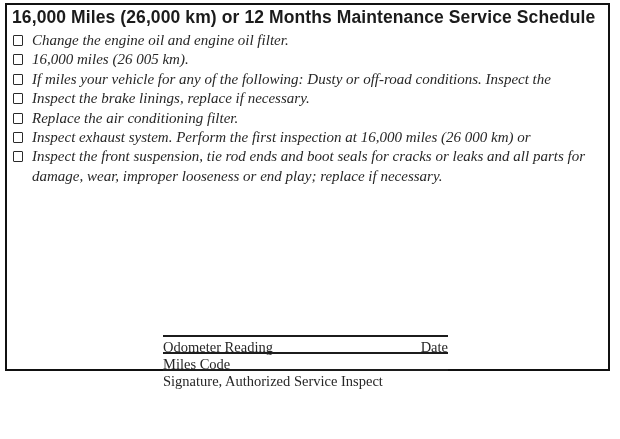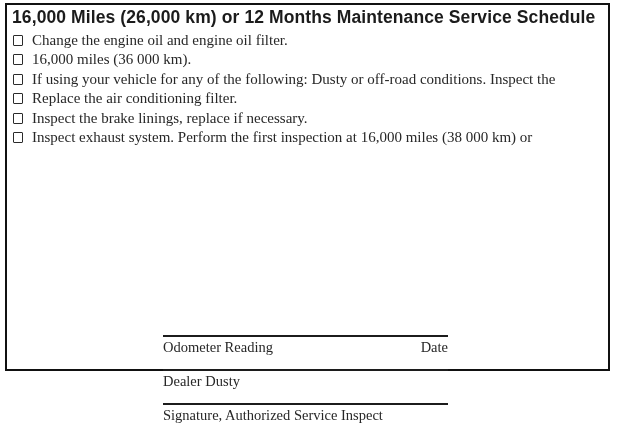--- a/index.html
+++ b/index.html
@@ -41,32 +41,32 @@
     padding-left: 23px;
   }
   .cb {
     position: absolute;
     left: 4px; top: 4px;
     width: 8px; height: 9px;
     border: 1.6px solid #2b2b2b;
     border-radius: 1px;
     background: #ffffff;
   }
-  .ln { white-space: nowrap; }
+  .ln { white-space: nowrap; font-style: italic; }
   .record-form {
     position: absolute;
     left: 163px; top: 335px;
     width: 285px;
     font-family: "Liberation Serif", "DejaVu Serif", serif;
     font-size: 14.5px;
     color: #272727;
   }
   .form-row {
     box-sizing: border-box;
-    height: 34px;
+    height: 17px;
     border-top: 2px solid #1c1c1c;
     padding-top: 2px;
     display: flex;
     justify-content: space-between;
   }
   .form-row .fl { white-space: nowrap; }
   .form-row .fr { white-space: nowrap; text-align: right; }
 </style>
 </head>
 <body>
@@ -75,48 +75,53 @@
   <h1 class="title">16,000 Miles (26,000 km) or 12 Months Maintenance Service Schedule</h1>
 
   <ul class="checklist">
     <li>
       <span class="cb"></span>
       <div class="ln">Change the engine oil and engine oil filter.</div>
       <div class="ln"></div>
     </li>
     <li>
       <span class="cb"></span>
-      <div class="ln">16,000 miles (36 000 km).</div>
+      <div class="ln">16,000 miles (26 005 km).</div>
     </li>
     <li>
       <span class="cb"></span>
-      <div class="ln">If using your vehicle for any of the following: Dusty or off-road conditions. Inspect the</div>
+      <div class="ln">If miles your vehicle for any of the following: Dusty or off-road conditions. Inspect the</div>
+    </li>
+    <li>
+      <span class="cb"></span>
+      <div class="ln">Inspect the brake linings, replace if necessary.</div>
+      <div class="ln"></div>
     </li>
     <li>
       <span class="cb"></span>
       <div class="ln">Replace the air conditioning filter.</div>
       <div class="ln"></div>
     </li>
     <li>
       <span class="cb"></span>
-      <div class="ln">Inspect the brake linings, replace if necessary.</div>
-      <div class="ln"></div>
+      <div class="ln">Inspect exhaust system. Perform the first inspection at 16,000 miles (26 000 km) or</div>
     </li>
     <li>
       <span class="cb"></span>
-      <div class="ln">Inspect exhaust system. Perform the first inspection at 16,000 miles (38 000 km) or</div>
+      <div class="ln">Inspect the front suspension, tie rod ends and boot seals for cracks or leaks and all parts for</div>
+      <div class="ln">damage, wear, improper looseness or end play; replace if necessary.</div>
     </li>
   </ul>
 </div>
 
 <div class="record-form">
   <div class="form-row">
     <span class="fl">Odometer Reading</span>
     <span class="fr">Date</span>
   </div>
   <div class="form-row">
-    <span class="fr">Dealer Dusty</span>
+    <span class="fr">Miles Code</span>
   </div>
   <div class="form-row">
     <span class="fl">Signature, Authorized Service Inspect</span>
     <span class="fr"></span>
   </div>
 </div>
 
 </body></html>

